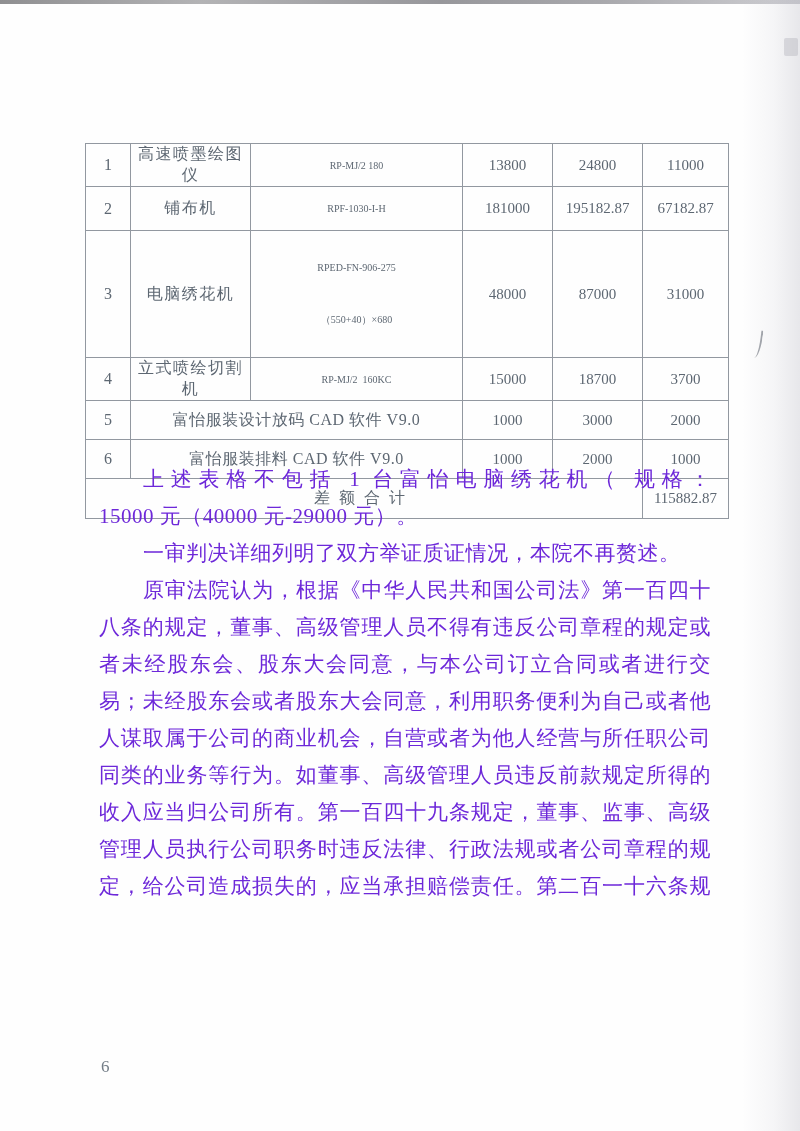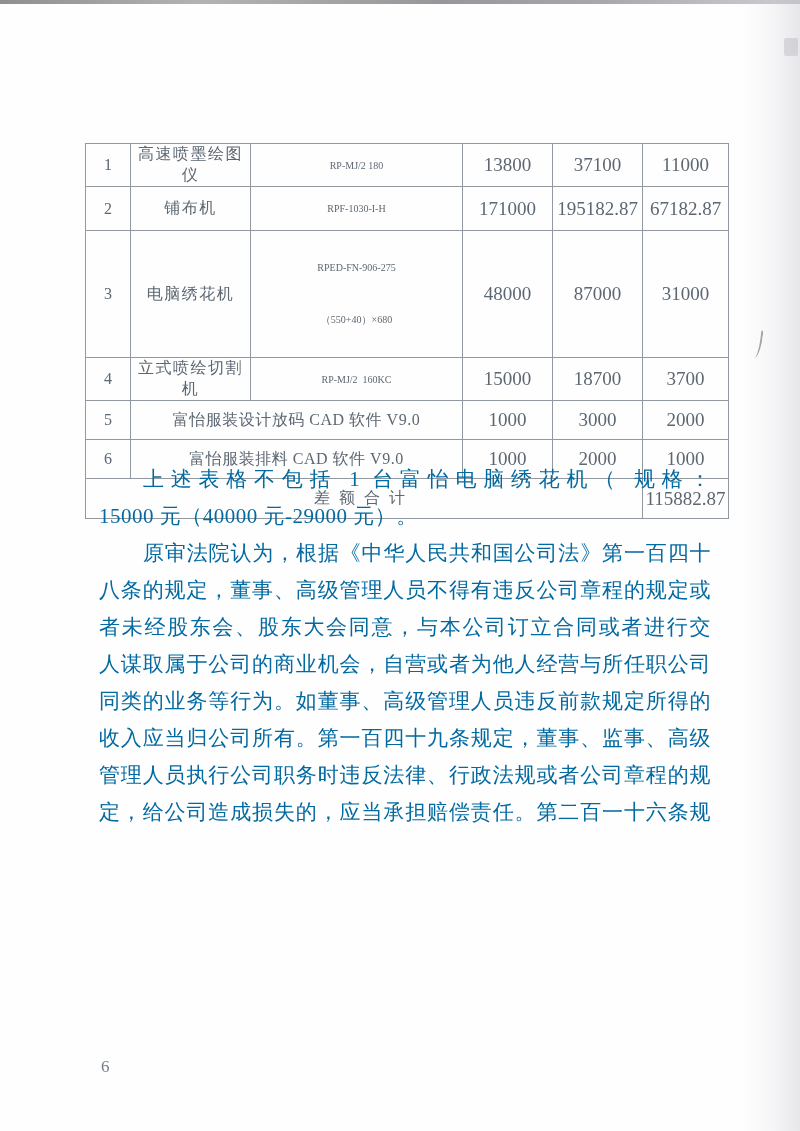--- a/index.html
+++ b/index.html
@@ -66,30 +66,30 @@
   .r1 td { height: 42px; }
   .r2 td { height: 43px; }
   .r3 td { height: 70px; }
   .r4 td { height: 39px; }
   .r5 td { height: 38px; }
   .r6 td { height: 38px; }
   .rt td { height: 39px; }
   .c-name  { letter-spacing: 1.5px; }
   .c-model { white-space: pre; font-size: 10px; }
   .c-model .mline { line-height: 30px; white-space: pre; }
-  .c-val   { font-size: 19px; }
+  .c-val   { font-size: 15px; }
   .c-merged { letter-spacing: 0.5px; }
   .c-total-label { letter-spacing: 9px; }
 
   
   .body-text {
     position: absolute;
     left: 99px; top: 461px;
     width: 612px;
-    color: #0369a1;
+    color: #6d28d9;
     font-size: 21px;
   }
   .tline {
     height: 37px;
     line-height: 37px;
     letter-spacing: 0.5px;
     white-space: nowrap;
   }
   .tline.j {
     text-align: justify;
@@ -125,28 +125,28 @@
       <col style="width:90px">
       <col style="width:90px">
       <col style="width:86px">
     </colgroup>
     <tbody>
       <tr class="r1">
         <td class="c-no">1</td>
         <td class="c-name">高速喷墨绘图仪</td>
         <td class="c-model">RP-MJ/2 180</td>
         <td class="c-val">13800</td>
-        <td class="c-val">37100</td>
+        <td class="c-val">24800</td>
         <td class="c-val">11000</td>
       </tr>
       <tr class="r2">
         <td class="c-no">2</td>
         <td class="c-name">铺布机</td>
         <td class="c-model">RPF-1030-I-H</td>
-        <td class="c-val">171000</td>
+        <td class="c-val">181000</td>
         <td class="c-val">195182.87</td>
         <td class="c-val">67182.87</td>
       </tr>
       <tr class="r3">
         <td class="c-no">3</td>
         <td class="c-name">电脑绣花机</td>
         <td class="c-model">
           <div class="mline">RPED-FN-906-275</div>
           <div class="mline">（550+40）×680</div>
         </td>
@@ -183,25 +183,29 @@
     </tbody>
   </table>
 
   <div class="body-text">
 
     <div>
       <div class="tline j indent">上述表格不包括 1 台富怡电脑绣花机（ 规格：</div>
       <div class="tline">15000 元（40000 元-29000 元）。</div>
     </div>
 
+    <div>
+      <div class="tline indent">一审判决详细列明了双方举证质证情况，本院不再赘述。</div>
+    </div>
 
     <div>
       <div class="tline j indent">原审法院认为，根据《中华人民共和国公司法》第一百四十</div>
       <div class="tline j">八条的规定，董事、高级管理人员不得有违反公司章程的规定或</div>
       <div class="tline j">者未经股东会、股东大会同意，与本公司订立合同或者进行交</div>
+      <div class="tline j">易；未经股东会或者股东大会同意，利用职务便利为自己或者他</div>
       <div class="tline j">人谋取属于公司的商业机会，自营或者为他人经营与所任职公司</div>
       <div class="tline j">同类的业务等行为。如董事、高级管理人员违反前款规定所得的</div>
       <div class="tline j">收入应当归公司所有。第一百四十九条规定，董事、监事、高级</div>
       <div class="tline j">管理人员执行公司职务时违反法律、行政法规或者公司章程的规</div>
       <div class="tline j">定，给公司造成损失的，应当承担赔偿责任。第二百一十六条规</div>
     </div>
   </div>
 
   <div class="page-number">6</div>
 

